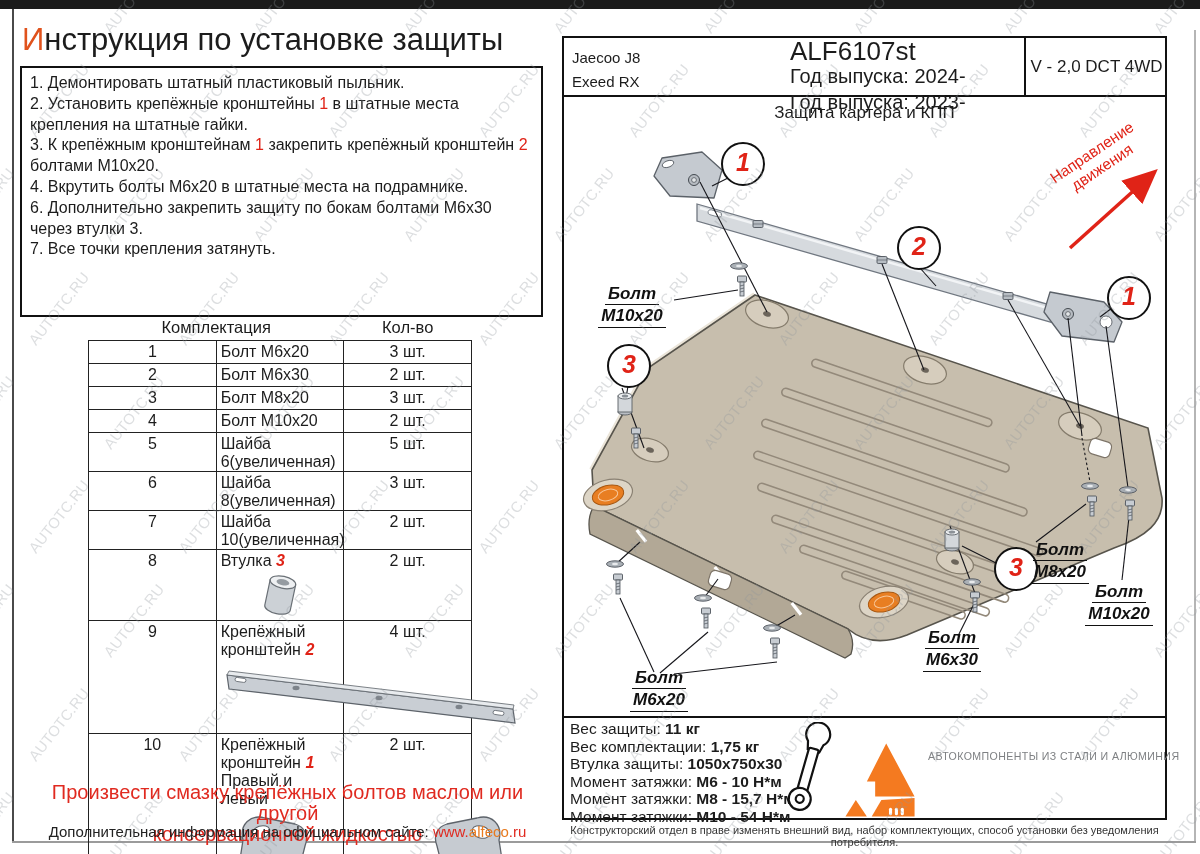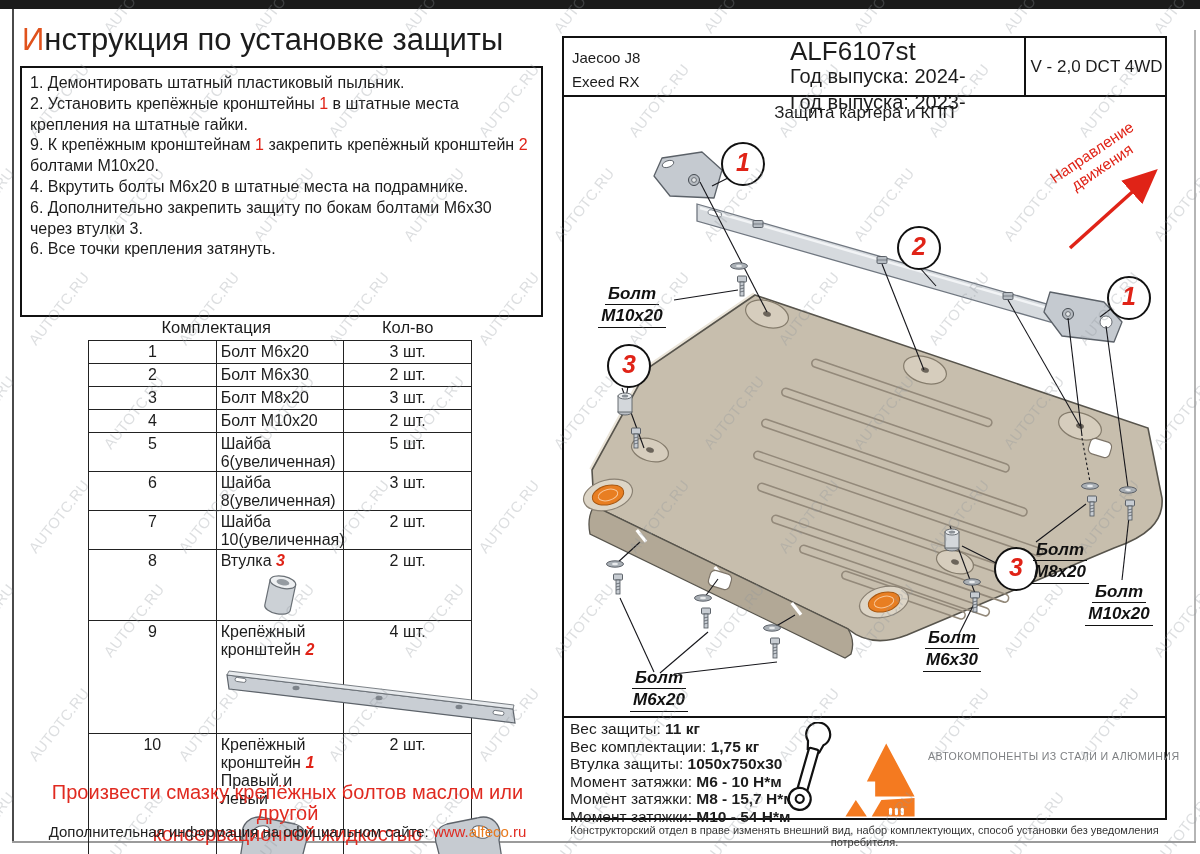--- a/index.html
+++ b/index.html
@@ -82,24 +82,24 @@
   <div class="abs" id="topbar"></div>
   <div class="abs" id="frame-left"></div>
   <div class="abs" id="frame-bottom"></div>
   <div class="abs" id="frame-right"></div>
 
   <div class="abs" id="title"><span class="first">И</span><span>нструкция по установке защиты</span></div>
 
   <div class="abs" id="instructions">
     <div><span>1. Демонтировать штатный пластиковый пыльник.</span></div>
     <div><span>2. Установить крепёжные кронштейны </span><span class="red">1</span><span> в штатные места крепления на штатные гайки.</span></div>
-    <div><span>9. К крепёжным кронштейнам </span><span class="red">1</span><span> закрепить крепёжный кронштейн </span><span class="red">2</span><span> болтами М10х20.</span></div>
+    <div><span>3. К крепёжным кронштейнам </span><span class="red">1</span><span> закрепить крепёжный кронштейн </span><span class="red">2</span><span> болтами М10х20.</span></div>
     <div><span>4. Вкрутить болты М6х20 в штатные места на подрамнике.</span></div>
     <div><span>6. Дополнительно закрепить защиту по бокам болтами М6х30 через втулки 3.</span></div>
-    <div><span>6. Все точки крепления затянуть.</span></div>
+    <div><span>7. Все точки крепления затянуть.</span></div>
   </div>
 
   <table id="kit">
     <thead>
       <tr>
         <th colspan="2">Комплектация</th>
         <th>Кол-во</th>
       </tr>
     </thead>
     <tbody>

